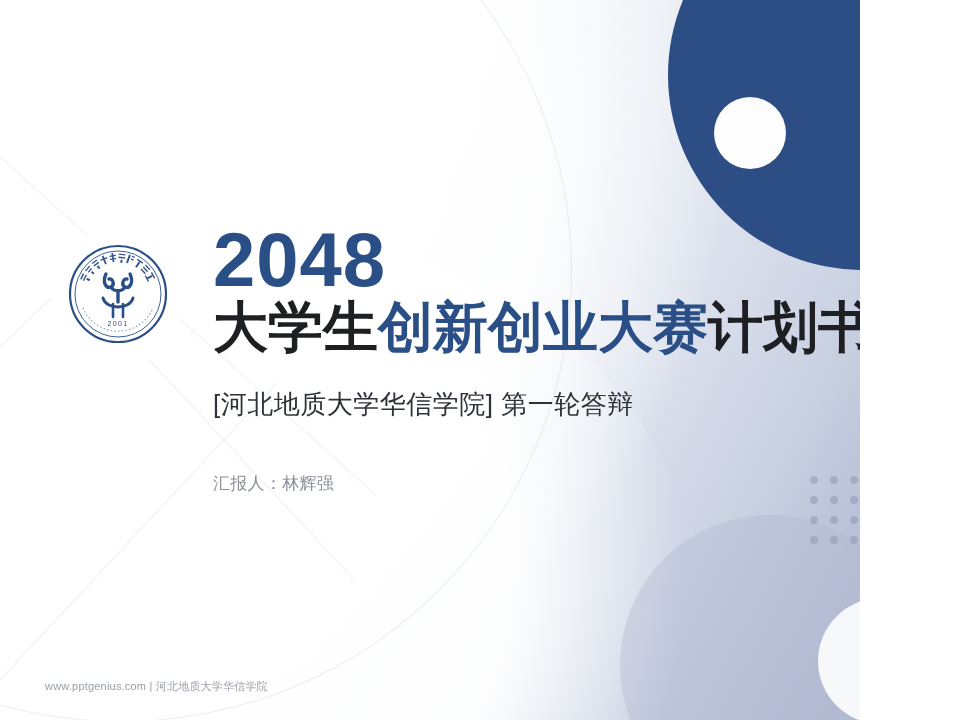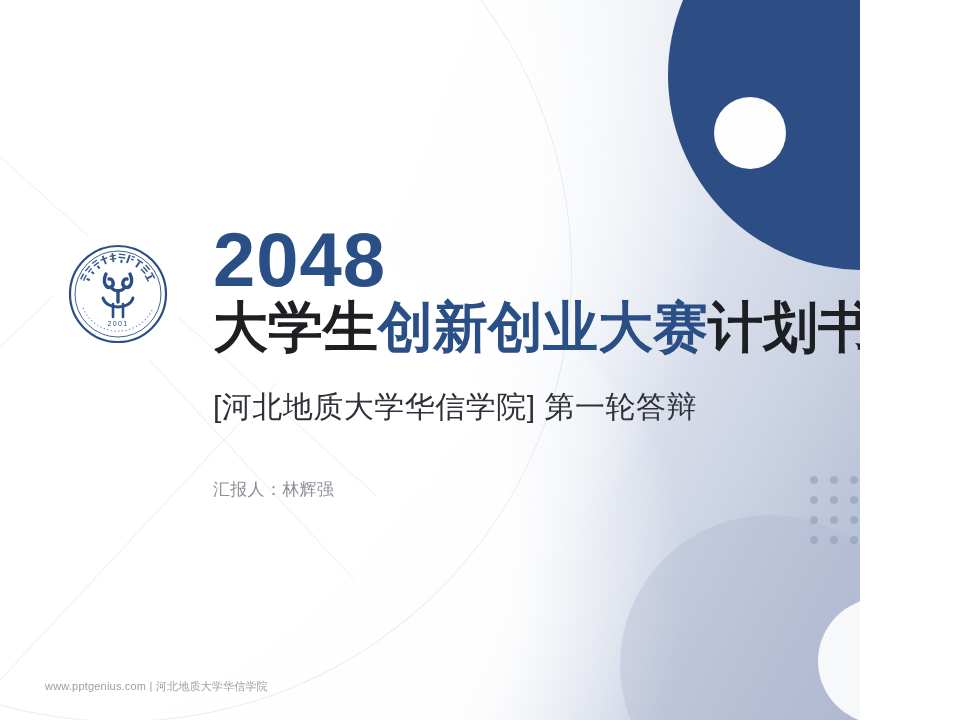--- a/index.html
+++ b/index.html
@@ -169,21 +169,21 @@
     font-weight: bold;
     color: #1d1f23;
     margin: 4px 0 12px 0;
     letter-spacing: 0px;
     white-space: nowrap;
   }
   .main-title .accent { color: #2a4f87; }
 
   .subtitle {
     margin: 30px 0 0 0;
-    font-size: 30px;
+    font-size: 26px;
     color: #2e3137;
     letter-spacing: 0.5px;
   }
 
   .meta {
     margin-top: 48px;
   }
   .meta-line {
     font-size: 17px;
     color: #8b8f96;

